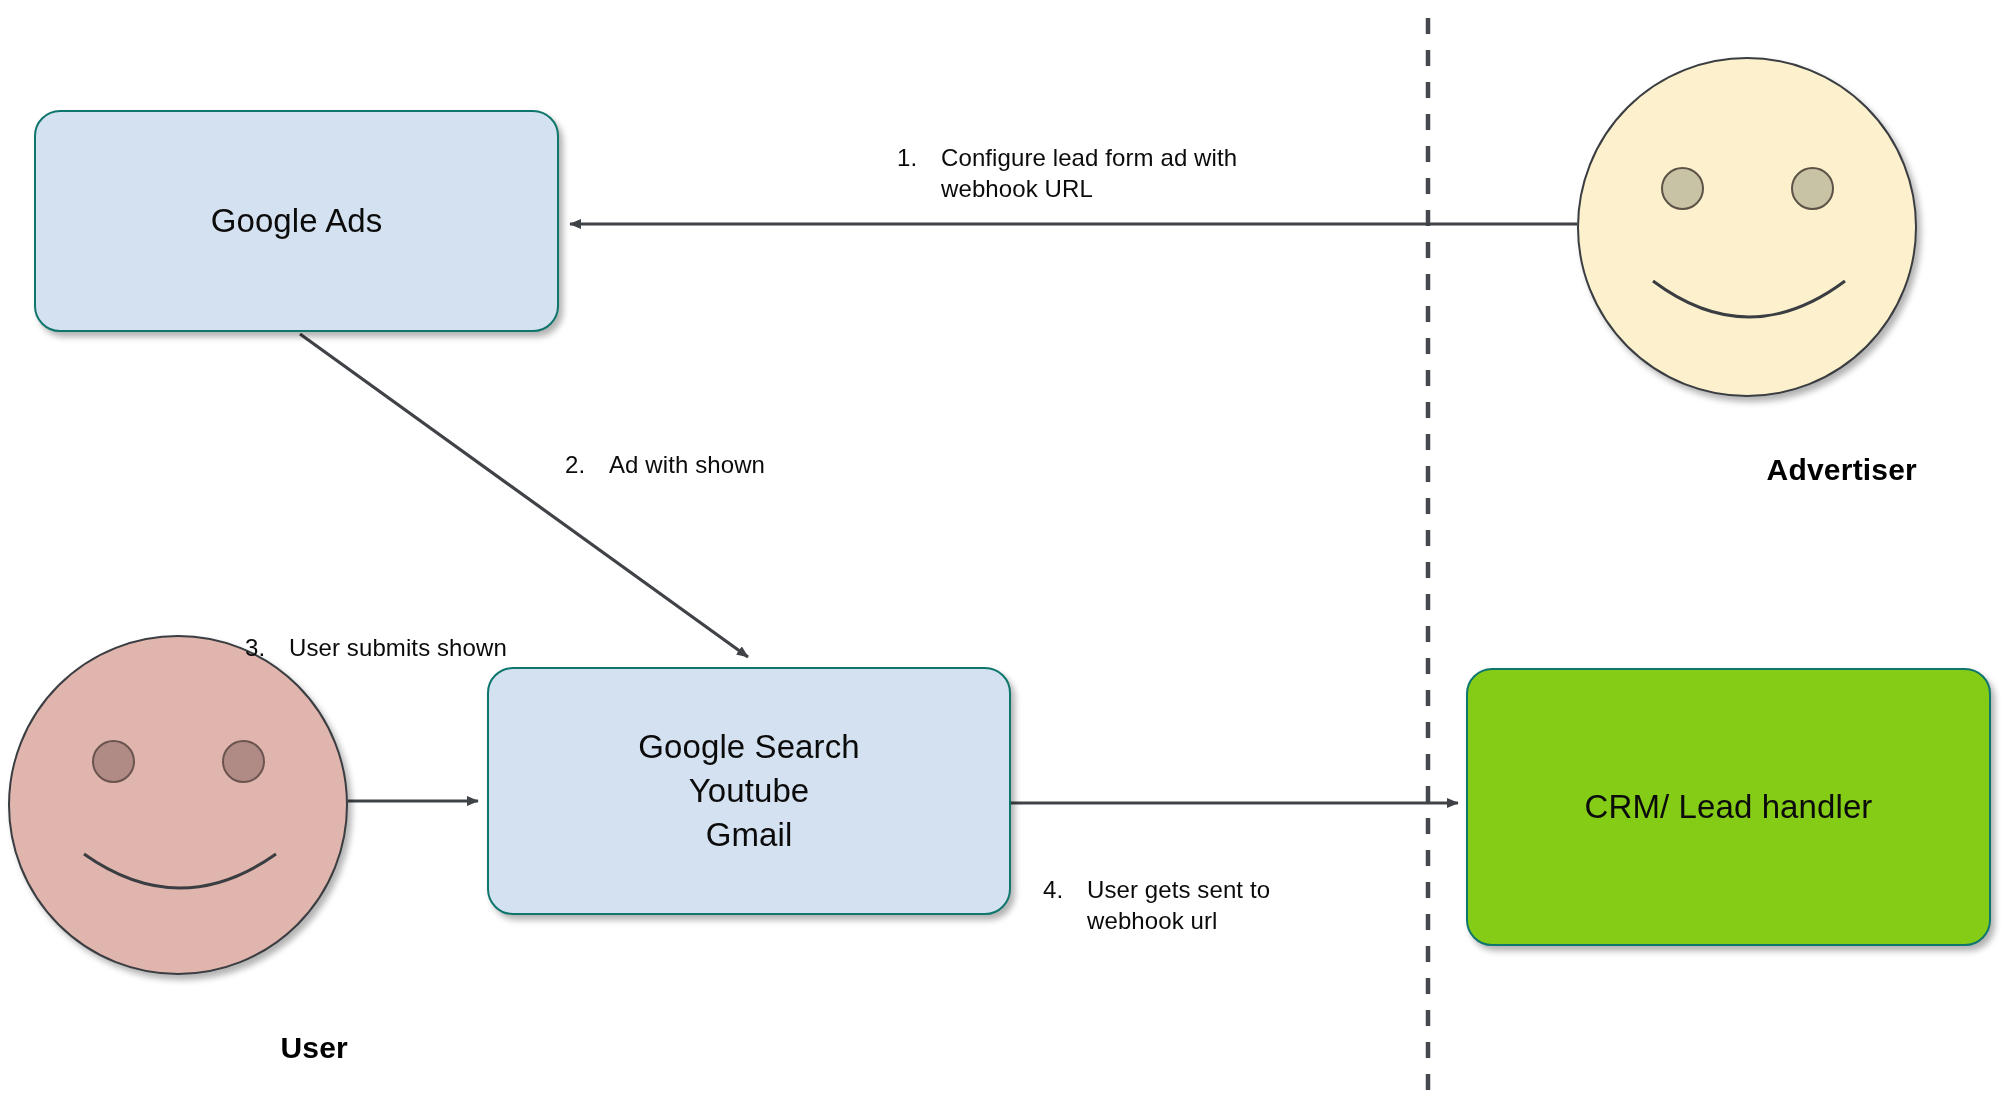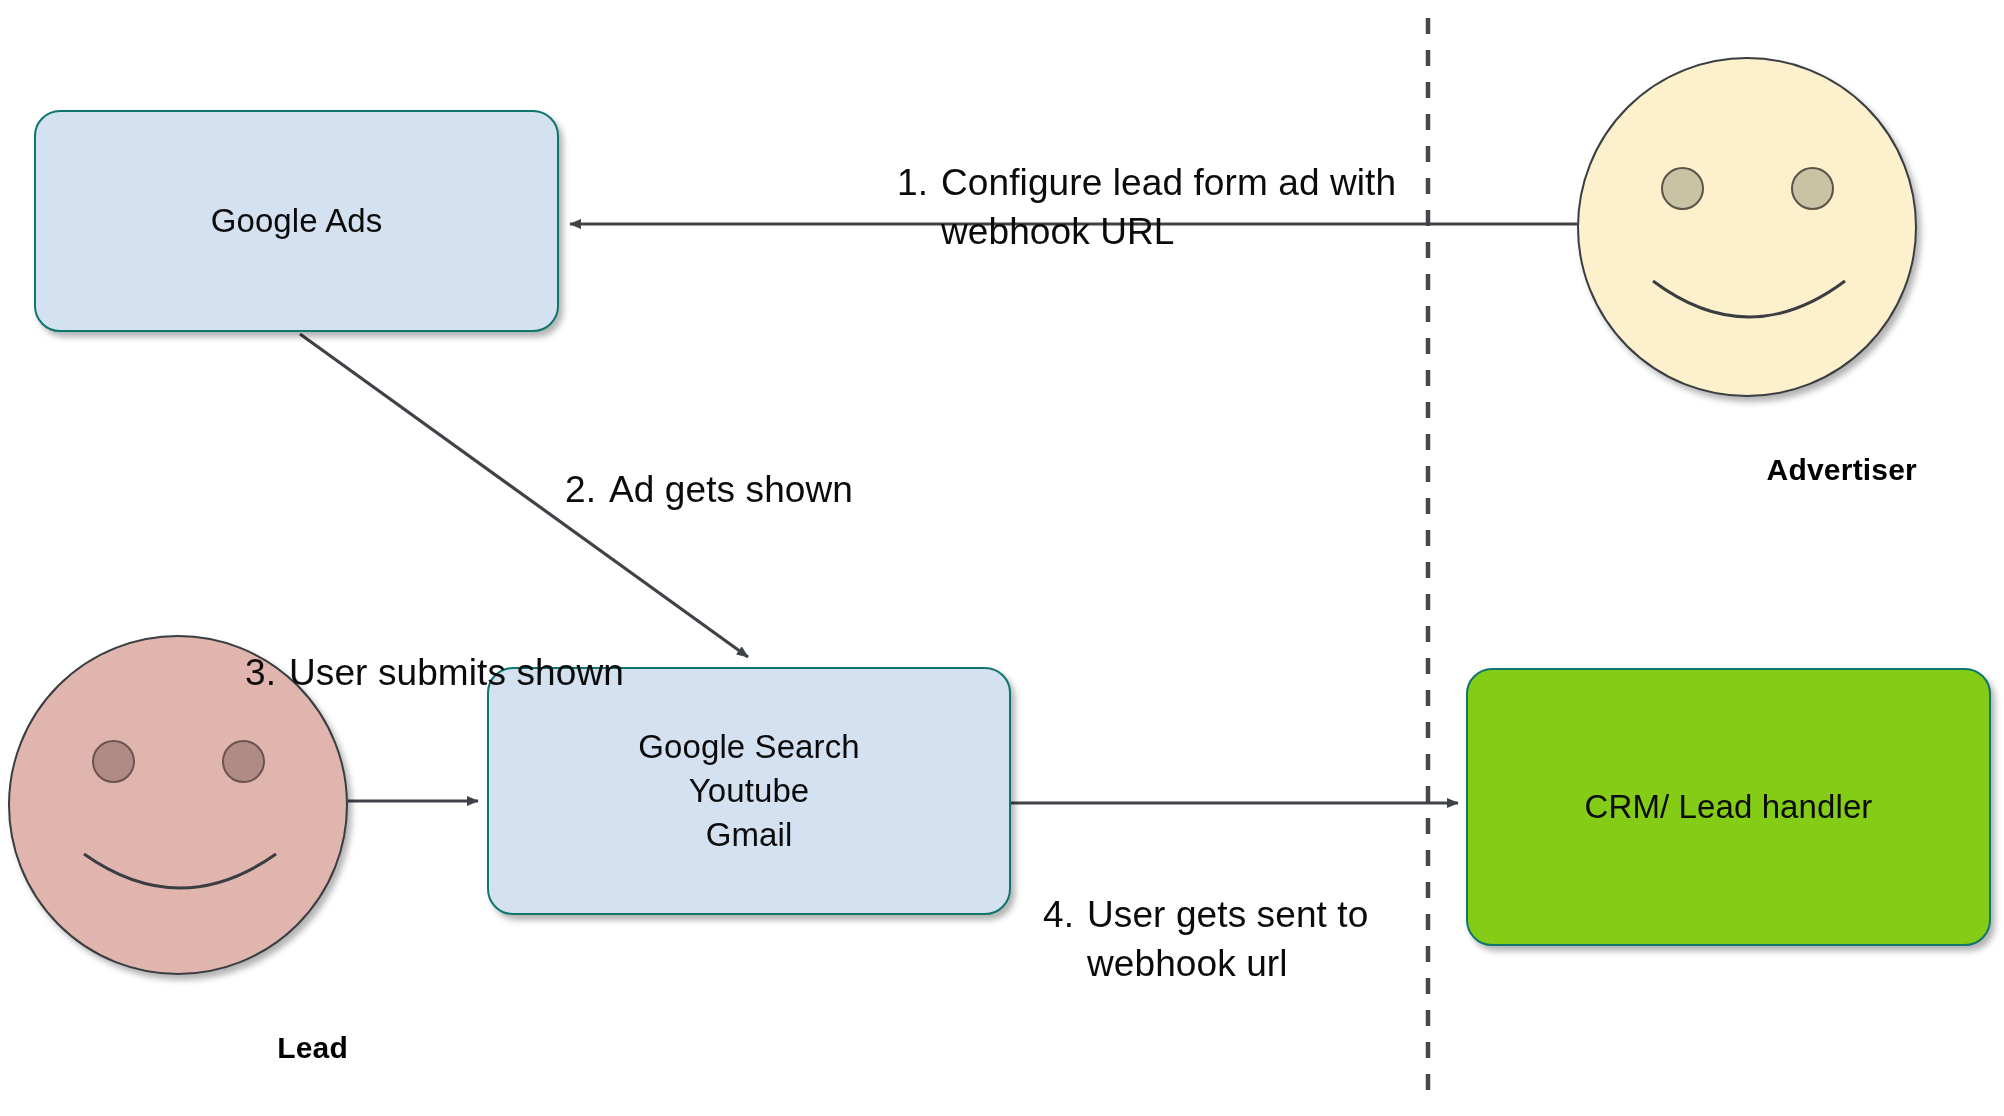--- a/index.html
+++ b/index.html
@@ -124,21 +124,21 @@
   }
   #actor-user .eye.left  { left: 82px; }
   #actor-user .eye.right { left: 212px; }
   #actor-user .mouth { left: 70px; top: 213px; width: 200px; height: 60px; }
   #actor-user .actor-name { top: 360px; }
 
   
   .edge-label {
     position: absolute;
     color: #0b0b0b;
-    font-size: 37px;
+    font-size: 24px;
     line-height: 1.32;
     letter-spacing: 0.1px;
     white-space: pre-line;
   }
   .edge-label .num {
     display: inline-block;
     width: 44px;
   }
   .edge-label .txt {
     display: inline-block;
@@ -203,30 +203,30 @@
   <div id="actor-user" class="actor">
     <div class="actor-face">
       <span class="eye left"></span>
       <span class="eye right"></span>
       <span class="mouth">
         <svg width="200" height="60" viewBox="0 0 200 60" xmlns="http://www.w3.org/2000/svg">
           <path d="M4,4 Q100,72 196,4" fill="none" stroke="#3a3d41" stroke-width="3"></path>
         </svg>
       </span>
     </div>
-    <div class="actor-name">Lead</div>
+    <div class="actor-name">User</div>
   </div>
 
   <div id="label-step-1" class="edge-label">
     <span class="num">1.</span><span class="txt">Configure lead form ad with
 webhook URL</span>
   </div>
 
   <div id="label-step-2" class="edge-label">
-    <span class="num">2.</span><span class="txt">Ad gets shown</span>
+    <span class="num">2.</span><span class="txt">Ad with shown</span>
   </div>
 
   <div id="label-step-3" class="edge-label">
     <span class="num">3.</span><span class="txt">User submits shown</span>
   </div>
 
   <div id="label-step-4" class="edge-label">
     <span class="num">4.</span><span class="txt">User gets sent to
 webhook url</span>
   </div>

